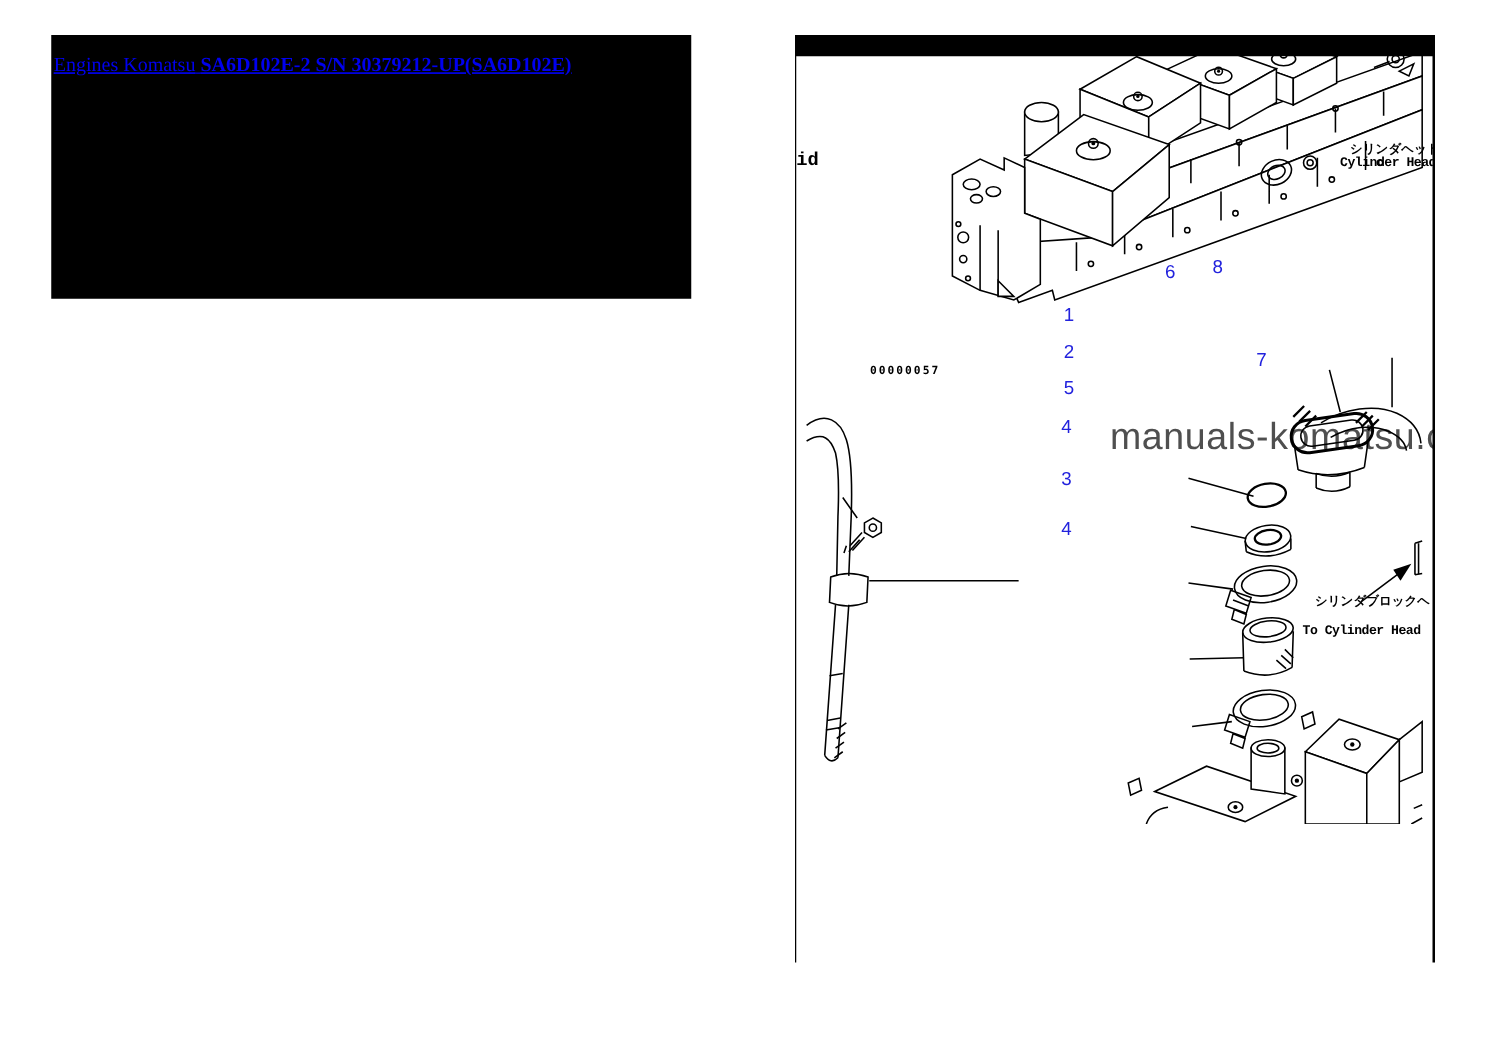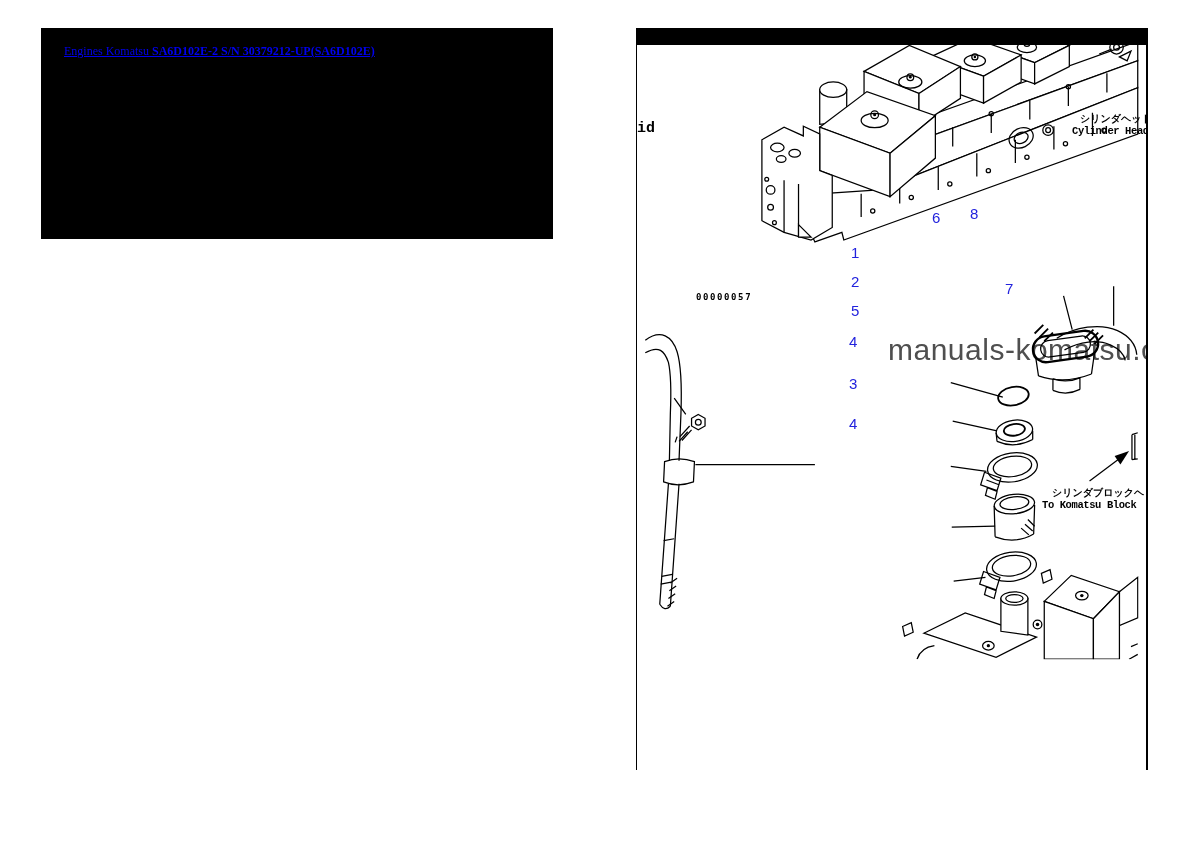--- a/index.html
+++ b/index.html
@@ -7,21 +7,21 @@
     --watermark-gray:#4f4f4f;
     --link-blue:#0000ee;
     --box-bg:#000000;
   }
   *{margin:0;padding:0;box-sizing:border-box;}
   body{width:1190px;height:842px;background:#ffffff;position:relative;overflow:hidden;
        font-family:"Liberation Sans",sans-serif;}
   
   .banner{position:absolute;left:41px;top:28px;width:512px;height:211px;background:var(--box-bg);}
   .banner a{position:absolute;left:2px;top:16px;color:var(--link-blue);
-            font-family:"Liberation Serif",serif;font-size:12px;white-space:nowrap;margin-left:21px;}
+            font-family:"Liberation Serif",serif;font-size:16px;white-space:nowrap;}
   .banner a .lp{text-decoration:underline;}
   .banner a .lm{text-decoration:underline;font-weight:bold;}
   
   .panel{position:absolute;left:636px;top:28px;width:512px;height:743px;overflow:hidden;background:#fff;}
   .panel .topbar{position:absolute;left:0;top:0;width:512px;height:17px;background:#000;z-index:5;}
   .panel .bl{position:absolute;left:0;top:0;width:1px;height:742px;background:#000;z-index:5;}
   .panel .br{position:absolute;left:510px;top:0;width:1.5px;height:742px;background:#000;z-index:5;}
   .panel svg{position:absolute;left:0;top:0;z-index:2;}
   .watermark{position:absolute;left:252px;top:305px;z-index:1;white-space:nowrap;
              font-family:"Liberation Sans",sans-serif;font-size:30px;color:var(--watermark-gray);
@@ -227,22 +227,22 @@
         <ellipse class="ln" cx="1019" cy="620" rx="9" ry="4"></ellipse>
       </g>
       <circle class="ln" cx="1043" cy="647" r="4.5"></circle>
         <circle class="dot" cx="1043" cy="647" r="1.8"></circle>
       <path class="ln" d="M1140,670 L1147,667 M1138,683 L1147,678"></path>
     </g>
   </svg>
 
   <span class="dlabel jp" style="left:444px;top:84px;">シリンダヘッド</span>
   <span class="dlabel en" style="left:436px;top:97px;">Cylinder Head</span>
-  <span class="dlabel jp" style="left:416px;top:458px;">シリンダブロックヘ</span>
-  <span class="dlabel en" style="left:406px;top:471px;">To Komatsu Block</span>
+  <span class="dlabel jp" style="left:416px;top:446px;">シリンダブロックヘ</span>
+  <span class="dlabel en" style="left:406px;top:471px;">To Cylinder Head</span>
   <span class="dlabel partial" style="left:1px;top:92px;">id</span>
   <span class="figno" style="left:60px;top:264px;">00000057</span>
 
   <span class="callout" style="left:215px;top:217px;">1</span>
   <span class="callout" style="left:215px;top:246px;">2</span>
   <span class="callout" style="left:215px;top:275px;">5</span>
   <span class="callout" style="left:213px;top:306px;">4</span>
   <span class="callout" style="left:213px;top:348px;">3</span>
   <span class="callout" style="left:213px;top:388px;">4</span>
   <span class="callout" style="left:296px;top:182px;">6</span>

